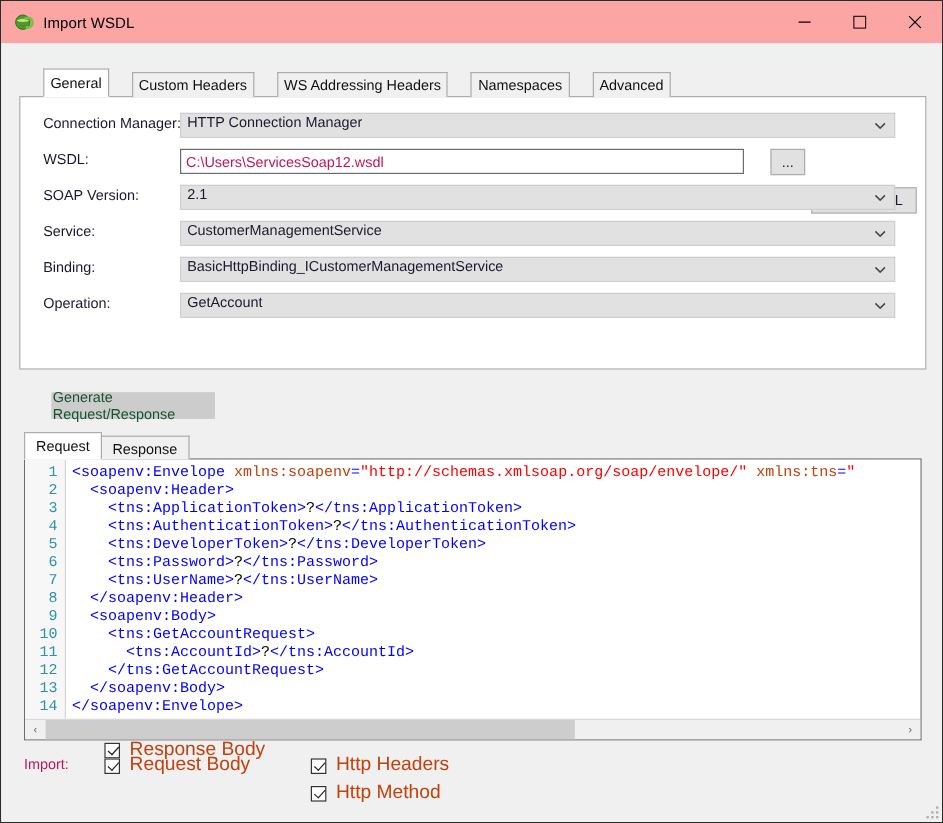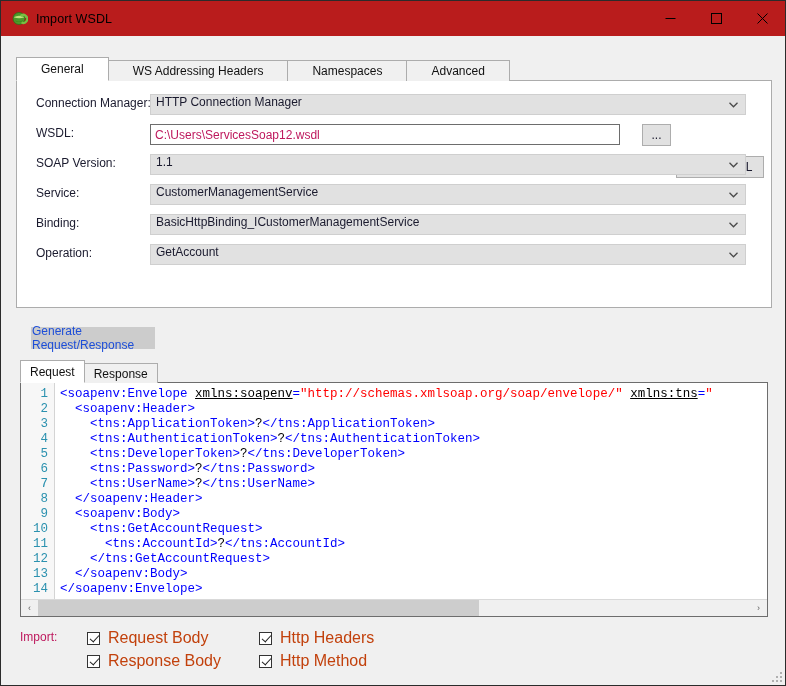--- a/index.html
+++ b/index.html
@@ -18,21 +18,21 @@
     width: 786px; height: 686px;
     background: #f0f0f0;
     border: 1px solid #2b2b2b;
     display: flex;
     flex-direction: column;
   }
 
   
   .titlebar {
     height: 35px;
-    background: #b91c1c;
+    background: #fca5a5;
     display: flex;
     align-items: center;
     flex: 0 0 auto;
     position: relative;
   }
   .title-icon {
     width: 16px; height: 16px;
     margin-left: 11px; margin-right: 8px;
     position: relative;
     flex: 0 0 auto;
@@ -68,32 +68,33 @@
   
   .tabstrip {
     position: absolute;
     left: 15px; top: 23px;
     width: 756px; height: 22px;
     display: flex;
     align-items: flex-end;
   }
   .tab {
     height: 21px;
-    padding: 0 24px;
+    padding: 0 5px;
     font-size: 12px;
     color: #111;
     background: #f0f0f0;
     border: 1px solid #acacac;
     border-bottom: none;
     display: flex;
     align-items: center;
     margin-right: -1px;
     line-height: 1;
     position: relative;
     z-index: 1;
+    margin-left: 20px;
   }
   .tab.active {
     background: #ffffff;
     height: 24px;
     margin-top: -3px;
     z-index: 3;
     border-bottom: 1px solid #ffffff;
   }
 
   .tabpanel {
@@ -178,25 +179,25 @@
   }
   .btn-load {
     position: absolute;
     left: 659px; top: 0;
     width: 88px; height: 22px; margin-top: 32px;
   }
 
   
   .btn-generate {
     position: absolute;
-    left: 30px; top: 291px;
-    width: 124px; height: 22px;
+    left: 42px; top: 291px;
+    width: 136px; height: 22px;
     background: #cccccc;
     border: 1px solid #cccccc;
-    color: #1d4ed8;
+    color: #14532d;
     font-size: 12px;
     display: flex;
     align-items: center;
     justify-content: center;
   }
 
   
   .subtabstrip {
     position: absolute;
     left: 19px; top: 326px;
@@ -266,21 +267,21 @@
     white-space: pre;
   }
   .code div {
     font-family: "Liberation Mono", monospace;
     font-size: 12.5px;
     line-height: 15px;
     color: #000000;
     white-space: pre;
   }
   .tg { color: #0000ff; }   
-  .at { color: #000000; text-decoration: underline; }   
+  .at { color: #c2410c; }   
   .eq { color: #0000ff; }   
   .st { color: #ff0000; }   
   .tx { color: #000000; }   
 
   .hscroll {
     flex: 0 0 17px;
     height: 17px;
     background: #f0f0f0;
     border-top: 1px solid #d9d9d9;
     display: flex;
@@ -392,20 +393,21 @@
             <line x1="10.5" y1="0.5" x2="0.5" y2="10.5" stroke="currentColor" stroke-width="1"></line>
           </svg>
       </button>
     </div>
   </div>
 
   <div class="body">
 
     <div class="tabstrip" id="tabstrip">
         <div class="tab active">General</div>
+        <div class="tab">Custom Headers</div>
         <div class="tab">WS Addressing Headers</div>
         <div class="tab">Namespaces</div>
         <div class="tab">Advanced</div>
       </div>
 
     <div class="tabpanel">
 
       <div class="row" style="top:13px;">
         <span class="flabel">Connection Manager:</span>
         <div class="combo">
@@ -423,21 +425,21 @@
         <div class="textbox">
           <span class="val">C:\Users\ServicesSoap12.wsdl</span>
         </div>
         <button class="btn btn-dots">...</button>
         <button class="btn btn-load">Load WSDL</button>
       </div>
 
       <div class="row" style="top:73px;">
         <span class="flabel">SOAP Version:</span>
         <div class="combo">
-          <span class="val">1.1</span>
+          <span class="val">2.1</span>
           <span class="arrow">
             <svg width="9" height="6" viewBox="0 0 9 6">
                 <path d="M0.5 0.8 L4.5 4.8 L8.5 0.8" fill="none" stroke="#4a4a4a" stroke-width="1.3"></path>
               </svg>
           </span>
         </div>
       </div>
 
       <div class="row" style="top:103px;">
         <span class="flabel">Service:</span>
@@ -511,21 +513,21 @@
         <div class="hs-arrow">›</div>
       </div>
     </div>
 
     <span class="import-label">Import:</span>
     <div id="checkboxes">
         <div class="cbrow" style="left: 86px; top: 593px;">
           <span class="cbox checked"></span>
           <span class="cblabel">Request Body</span>
         </div>
-        <div class="cbrow" style="left: 86px; top: 616px;">
+        <div class="cbrow" style="left: 86px; top: 580px;">
           <span class="cbox checked"></span>
           <span class="cblabel">Response Body</span>
         </div>
         <div class="cbrow" style="left: 258px; top: 593px;">
           <span class="cbox checked"></span>
           <span class="cblabel">Http Headers</span>
         </div>
         <div class="cbrow" style="left: 258px; top: 616px;">
           <span class="cbox checked"></span>
           <span class="cblabel">Http Method</span>

